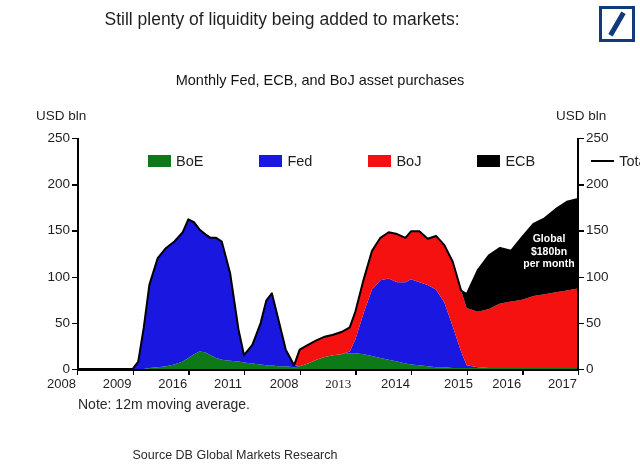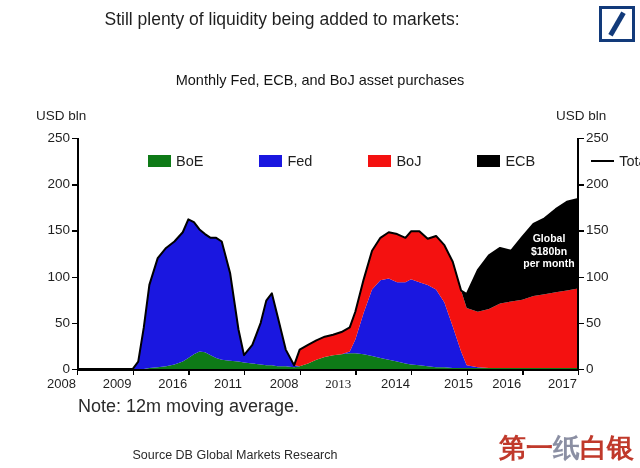--- a/index.html
+++ b/index.html
@@ -154,21 +154,21 @@
     color: #ffffff;
     text-align: center;
     line-height: 12.5px;
     pointer-events: none;
   }
 
   
   #note {
     position: absolute;
     left: 78px; top: 396px;
-    font-size: 18px;
+    font-size: 14px;
     color: #2a2a2a;
   }
   #source {
     position: absolute;
     left: 0; top: 448px;
     width: 470px;
     text-align: center;
     font-size: 12.5px;
     color: #2a2a2a;
   }
@@ -305,16 +305,13 @@
 <div id="annotation">
   <div>Global</div>
   <div>$180bn</div>
   <div>per month</div>
 </div>
 
 <div id="note">Note: 12m moving average.</div>
 <div id="source">Source   DB Global Markets Research</div>
 
 <div id="watermark">
-  <div id="watermark-cn">
-    <span class="c1">第一</span><span class="c2">纸</span><span class="c1">白银</span>
-  </div>
 </div>
 
 </body></html>

